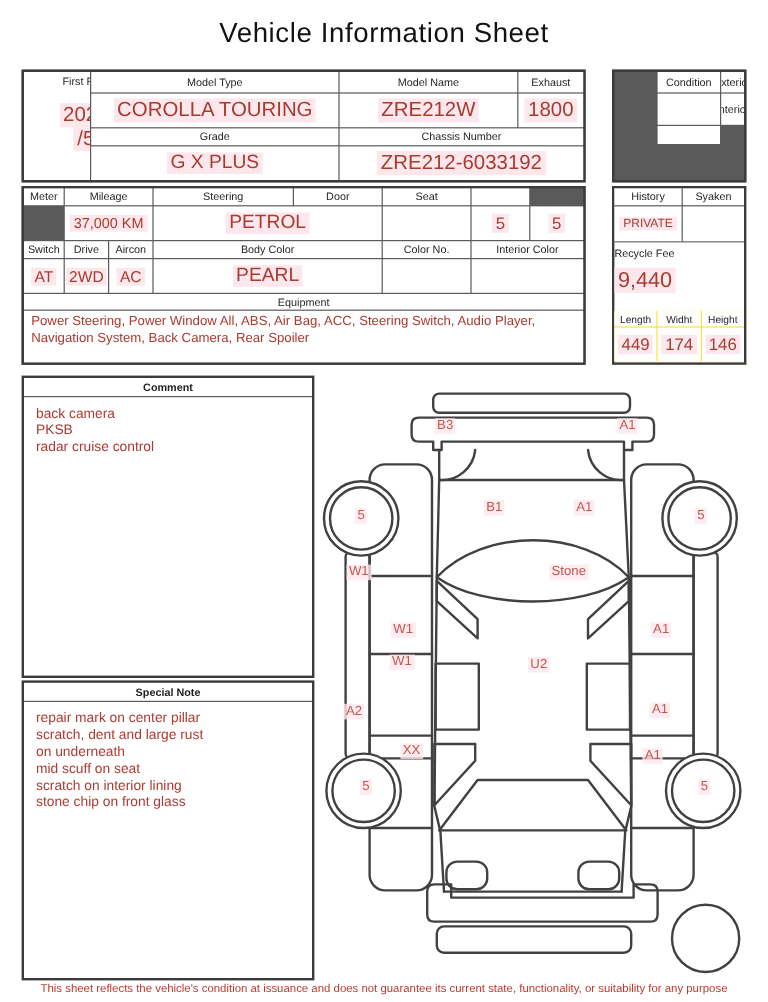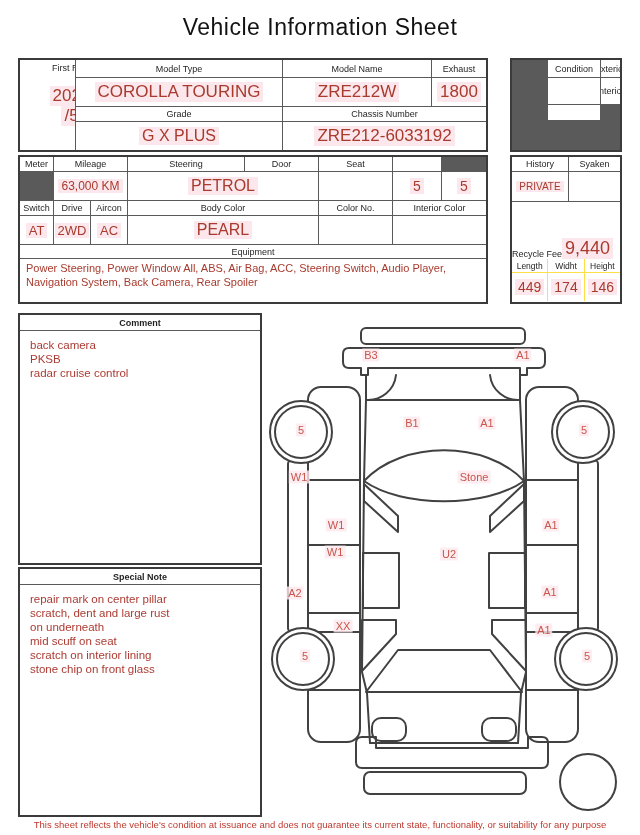--- a/index.html
+++ b/index.html
@@ -90,21 +90,21 @@
 
 <div class="abs grid" style="left:18px;top:155px;width:470px;height:149px;grid-template-columns:33px 36px 36px 116px 73px 73px 48px 1fr;grid-template-rows:14px 28px 14px 28px 13px 1fr;">
   <div class="c hdr">Meter</div>
   <div class="c hdr" style="grid-column:2/4;">Mileage</div>
   <div class="c hdr">Steering</div>
   <div class="c hdr">Door</div>
   <div class="c hdr">Seat</div>
 
   <div class="c"></div>
   <div class="c" style="grid-column:2/4;">
-      <span class="red fs12 hl">63,000 KM</span>
+      <span class="red fs12 hl">37,000 KM</span>
     </div>
   <div class="c" style="grid-column:4/6;">
       <span class="red fs16 hl">PETROL</span>
     </div>
   <div class="c"></div>
   <div class="c">
       <span class="red fs14 hl">5</span>
     </div>
   <div class="c">
       <span class="red fs14 hl">5</span>
@@ -138,21 +138,21 @@
 
 <div class="abs notebox" style="left:510px;top:155px;width:112px;height:149px;">
   <div class="sec grid" style="border:none;height:44px;grid-template-columns:56px 1fr;grid-template-rows:14px 1fr;background:#5a5a5a;">
     <div class="c hdr">History</div>
     <div class="c hdr">Syaken</div>
     <div class="c">
         <span class="red fs10 hl">PRIVATE</span>
       </div>
     <div class="c"></div>
   </div>
-  <div class="sec line-t" style="height:58px;display:flex;flex-direction:row;align-items:flex-end;">
+  <div class="sec line-t" style="height:58px;display:flex;flex-direction:column;align-items:flex-start;">
     <span class="hdr" style="margin-top:4px;">Recycle Fee</span>
     <span class="red fs18 hl" style="margin-top:7px;">9,440</span>
   </div>
   <div class="sec line-t grid" style="border:none;height:42px;grid-template-columns:1fr 1fr 1fr;grid-template-rows:13px 1fr;background:#fde047;">
     <div class="c hdr" style="font-size:8.5px;">Length</div>
     <div class="c hdr" style="font-size:8.5px;">Widht</div>
     <div class="c hdr" style="font-size:8.5px;">Height</div>
     <div class="c">
         <span class="red fs14 hl">449</span>
       </div>

